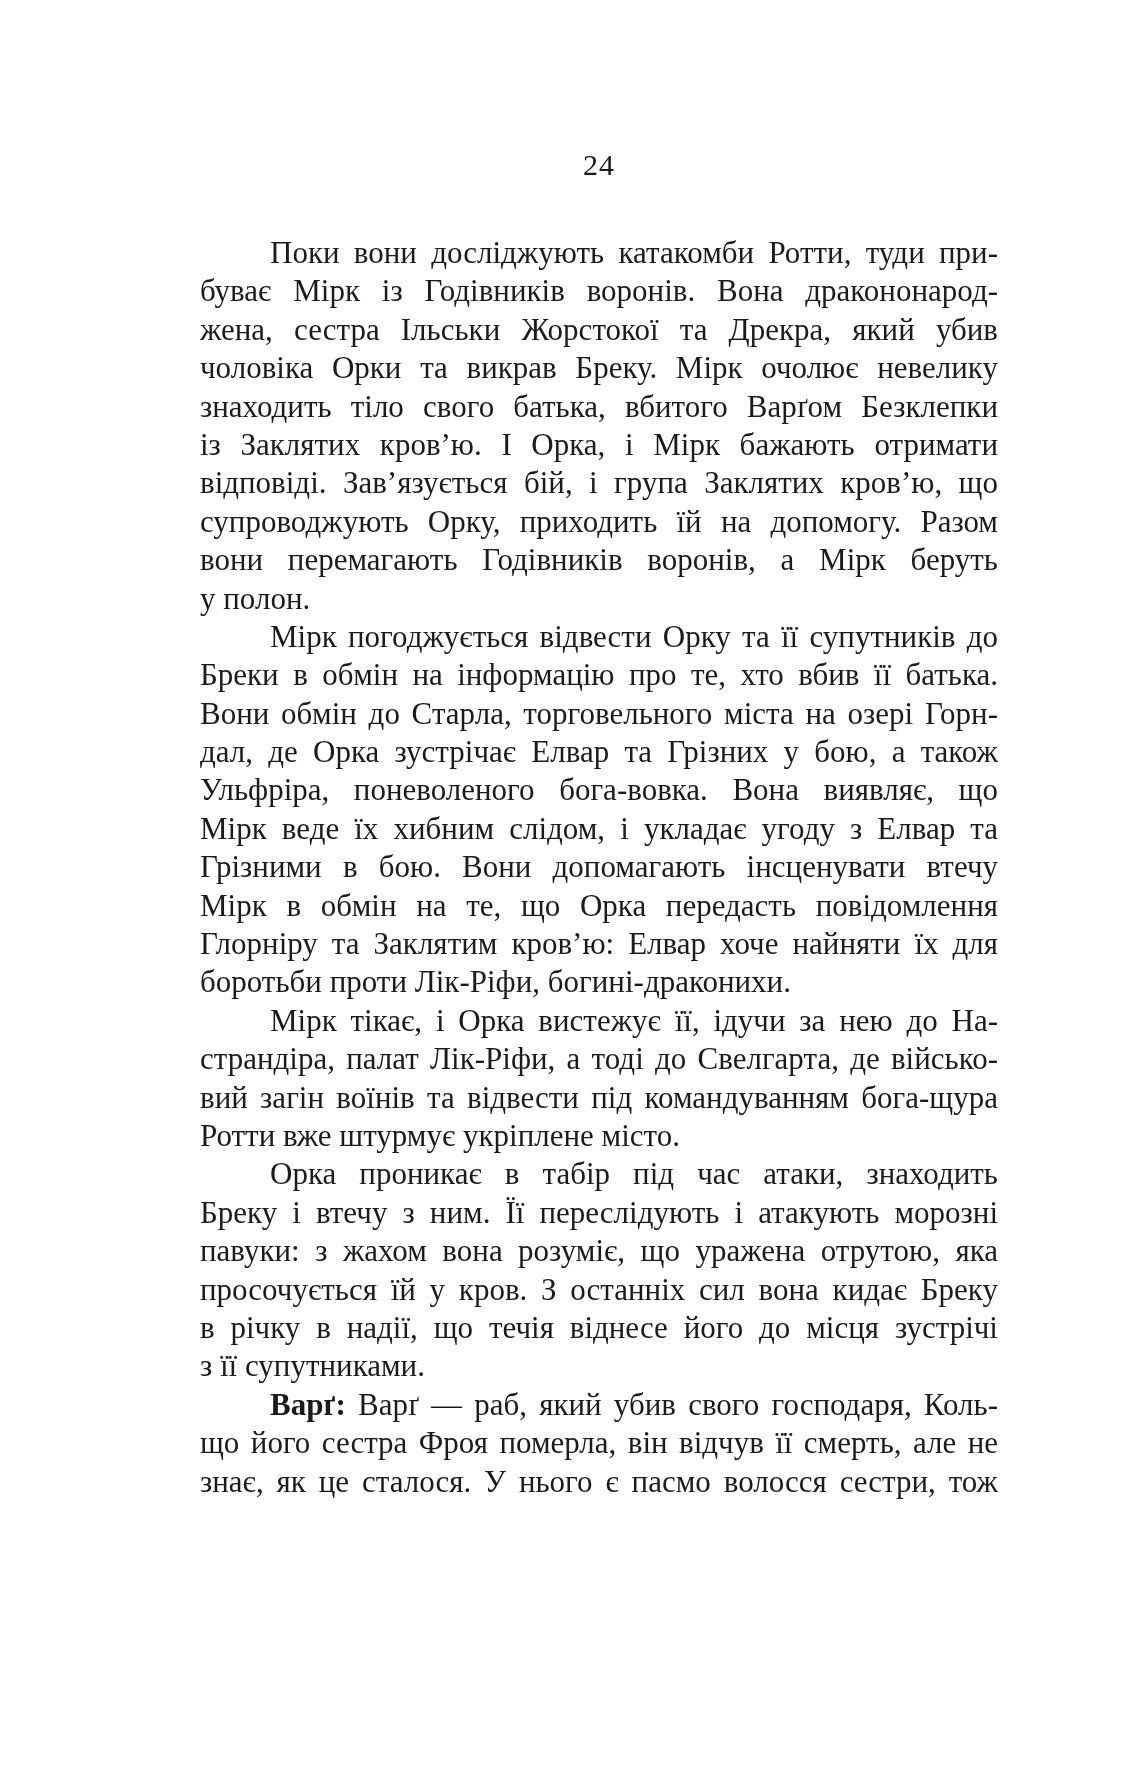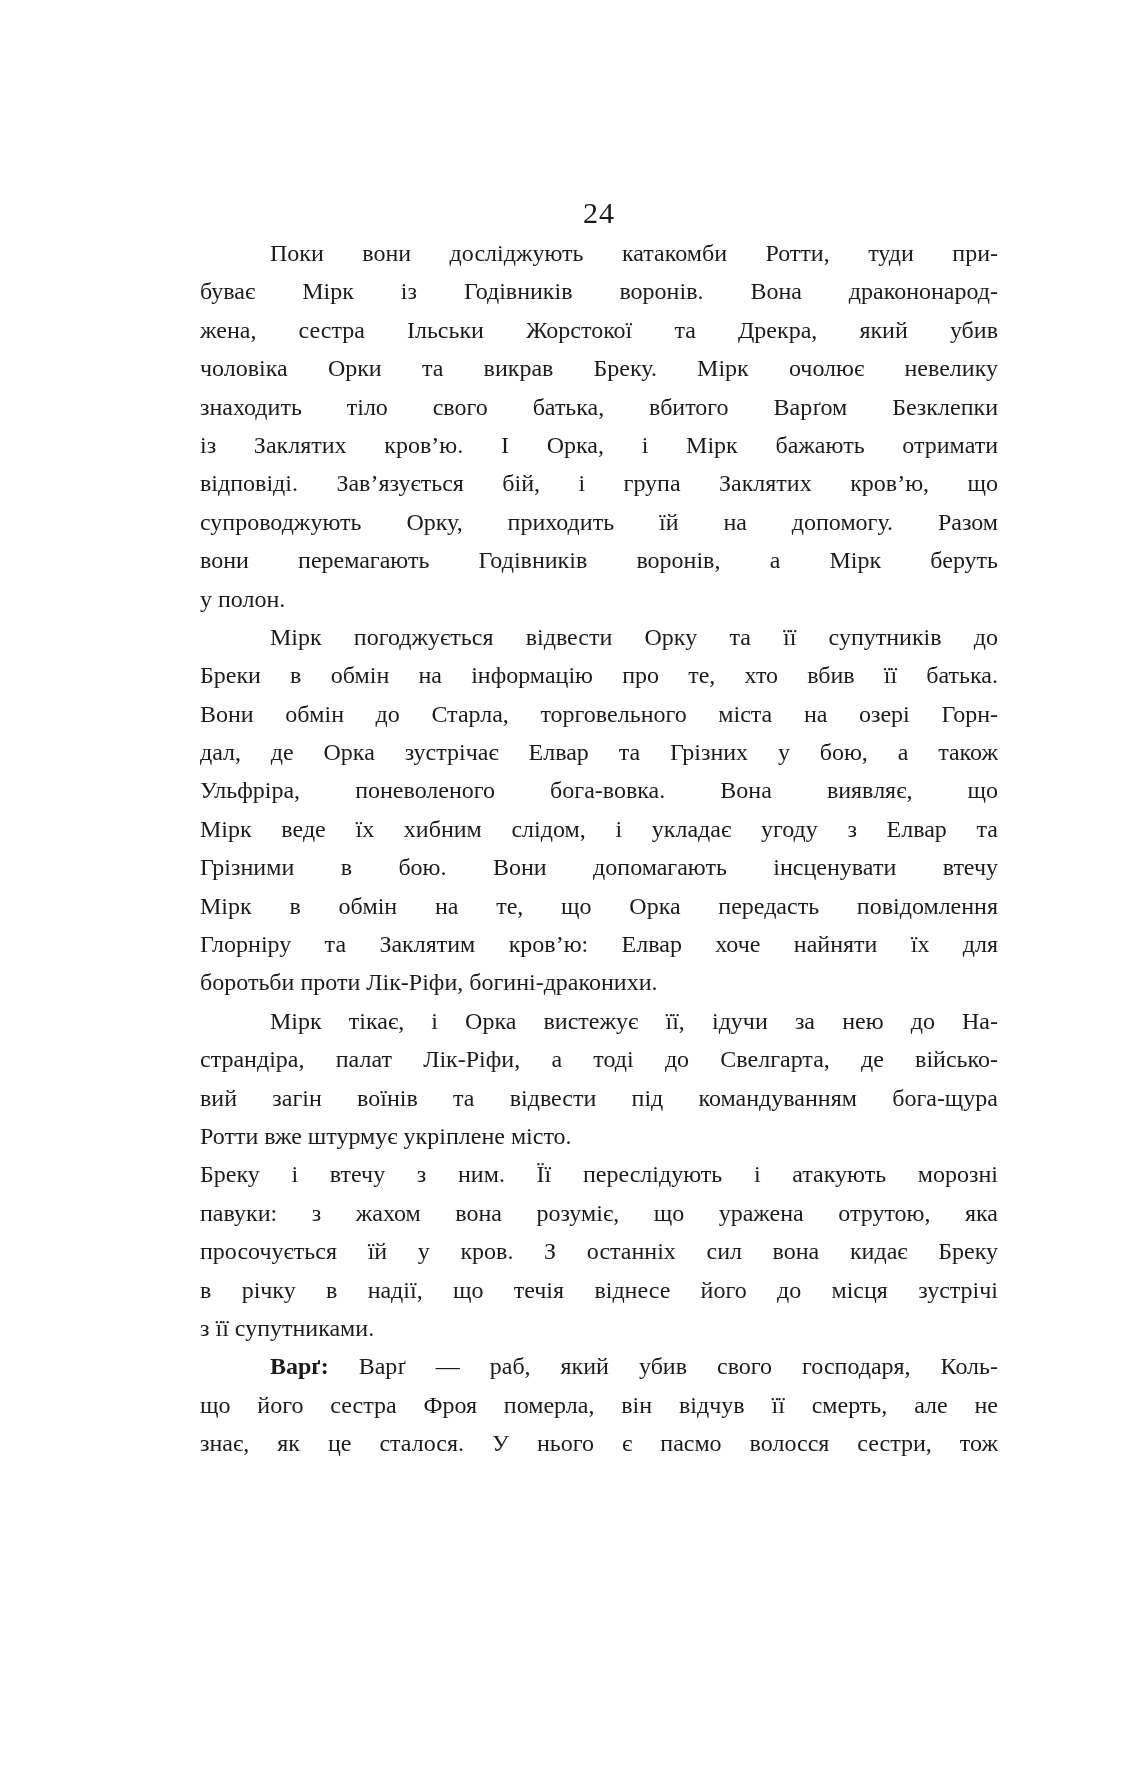--- a/index.html
+++ b/index.html
@@ -17,28 +17,27 @@
   }
   .page-number {
     position: absolute;
     top: 148px;
     left: 200px;
     width: 798px;
     text-align: center;
     font-size: 30px;
     line-height: 34px;
     letter-spacing: 1px;
-    margin-top: 48px;
   }
   .text-block {
     position: absolute;
     top: 234px;
     left: 200px;
     width: 798px;
-    font-size: 24px;
+    font-size: 31px;
     line-height: 38.4px;
   }
   .line {
     text-align: justify;
     max-height: 38.4px;
     overflow: hidden;
   }
   .line.just {
     text-align-last: justify;
   }
@@ -73,20 +72,21 @@
     <div class="line just">Ульфріра, поневоленого бога-вовка. Вона виявляє, що</div>
     <div class="line just">Мірк веде їх хибним слідом, і укладає угоду з Елвар та</div>
     <div class="line just">Грізними в бою. Вони допомагають інсценувати втечу</div>
     <div class="line just">Мірк в обмін на те, що Орка передасть повідомлення</div>
     <div class="line just">Глорніру та Заклятим кров’ю: Елвар хоче найняти їх для</div>
     <div class="line">боротьби проти Лік-Ріфи, богині-драконихи.</div>
     <div class="line first just">Мірк тікає, і Орка вистежує її, ідучи за нею до На-</div>
     <div class="line just">страндіра, палат Лік-Ріфи, а тоді до Свелгарта, де військо-</div>
     <div class="line just">вий загін воїнів та відвести під командуванням бога-щура</div>
     <div class="line">Ротти вже штурмує укріплене місто.</div>
+    <div class="line first just">Орка проникає в табір під час атаки, знаходить</div>
     <div class="line just">Бреку і втечу з ним. Її переслідують і атакують морозні</div>
     <div class="line just">павуки: з жахом вона розуміє, що уражена отрутою, яка</div>
     <div class="line just">просочується їй у кров. З останніх сил вона кидає Бреку</div>
     <div class="line just">в річку в надії, що течія віднесе його до місця зустрічі</div>
     <div class="line">з її супутниками.</div>
     <div class="line first just"><b>Варґ:</b> Варґ — раб, який убив свого господаря, Коль-</div>
     <div class="line just">що його сестра Фроя померла, він відчув її смерть, але не</div>
     <div class="line just">знає, як це сталося. У нього є пасмо волосся сестри, тож</div>
   </div>
 

